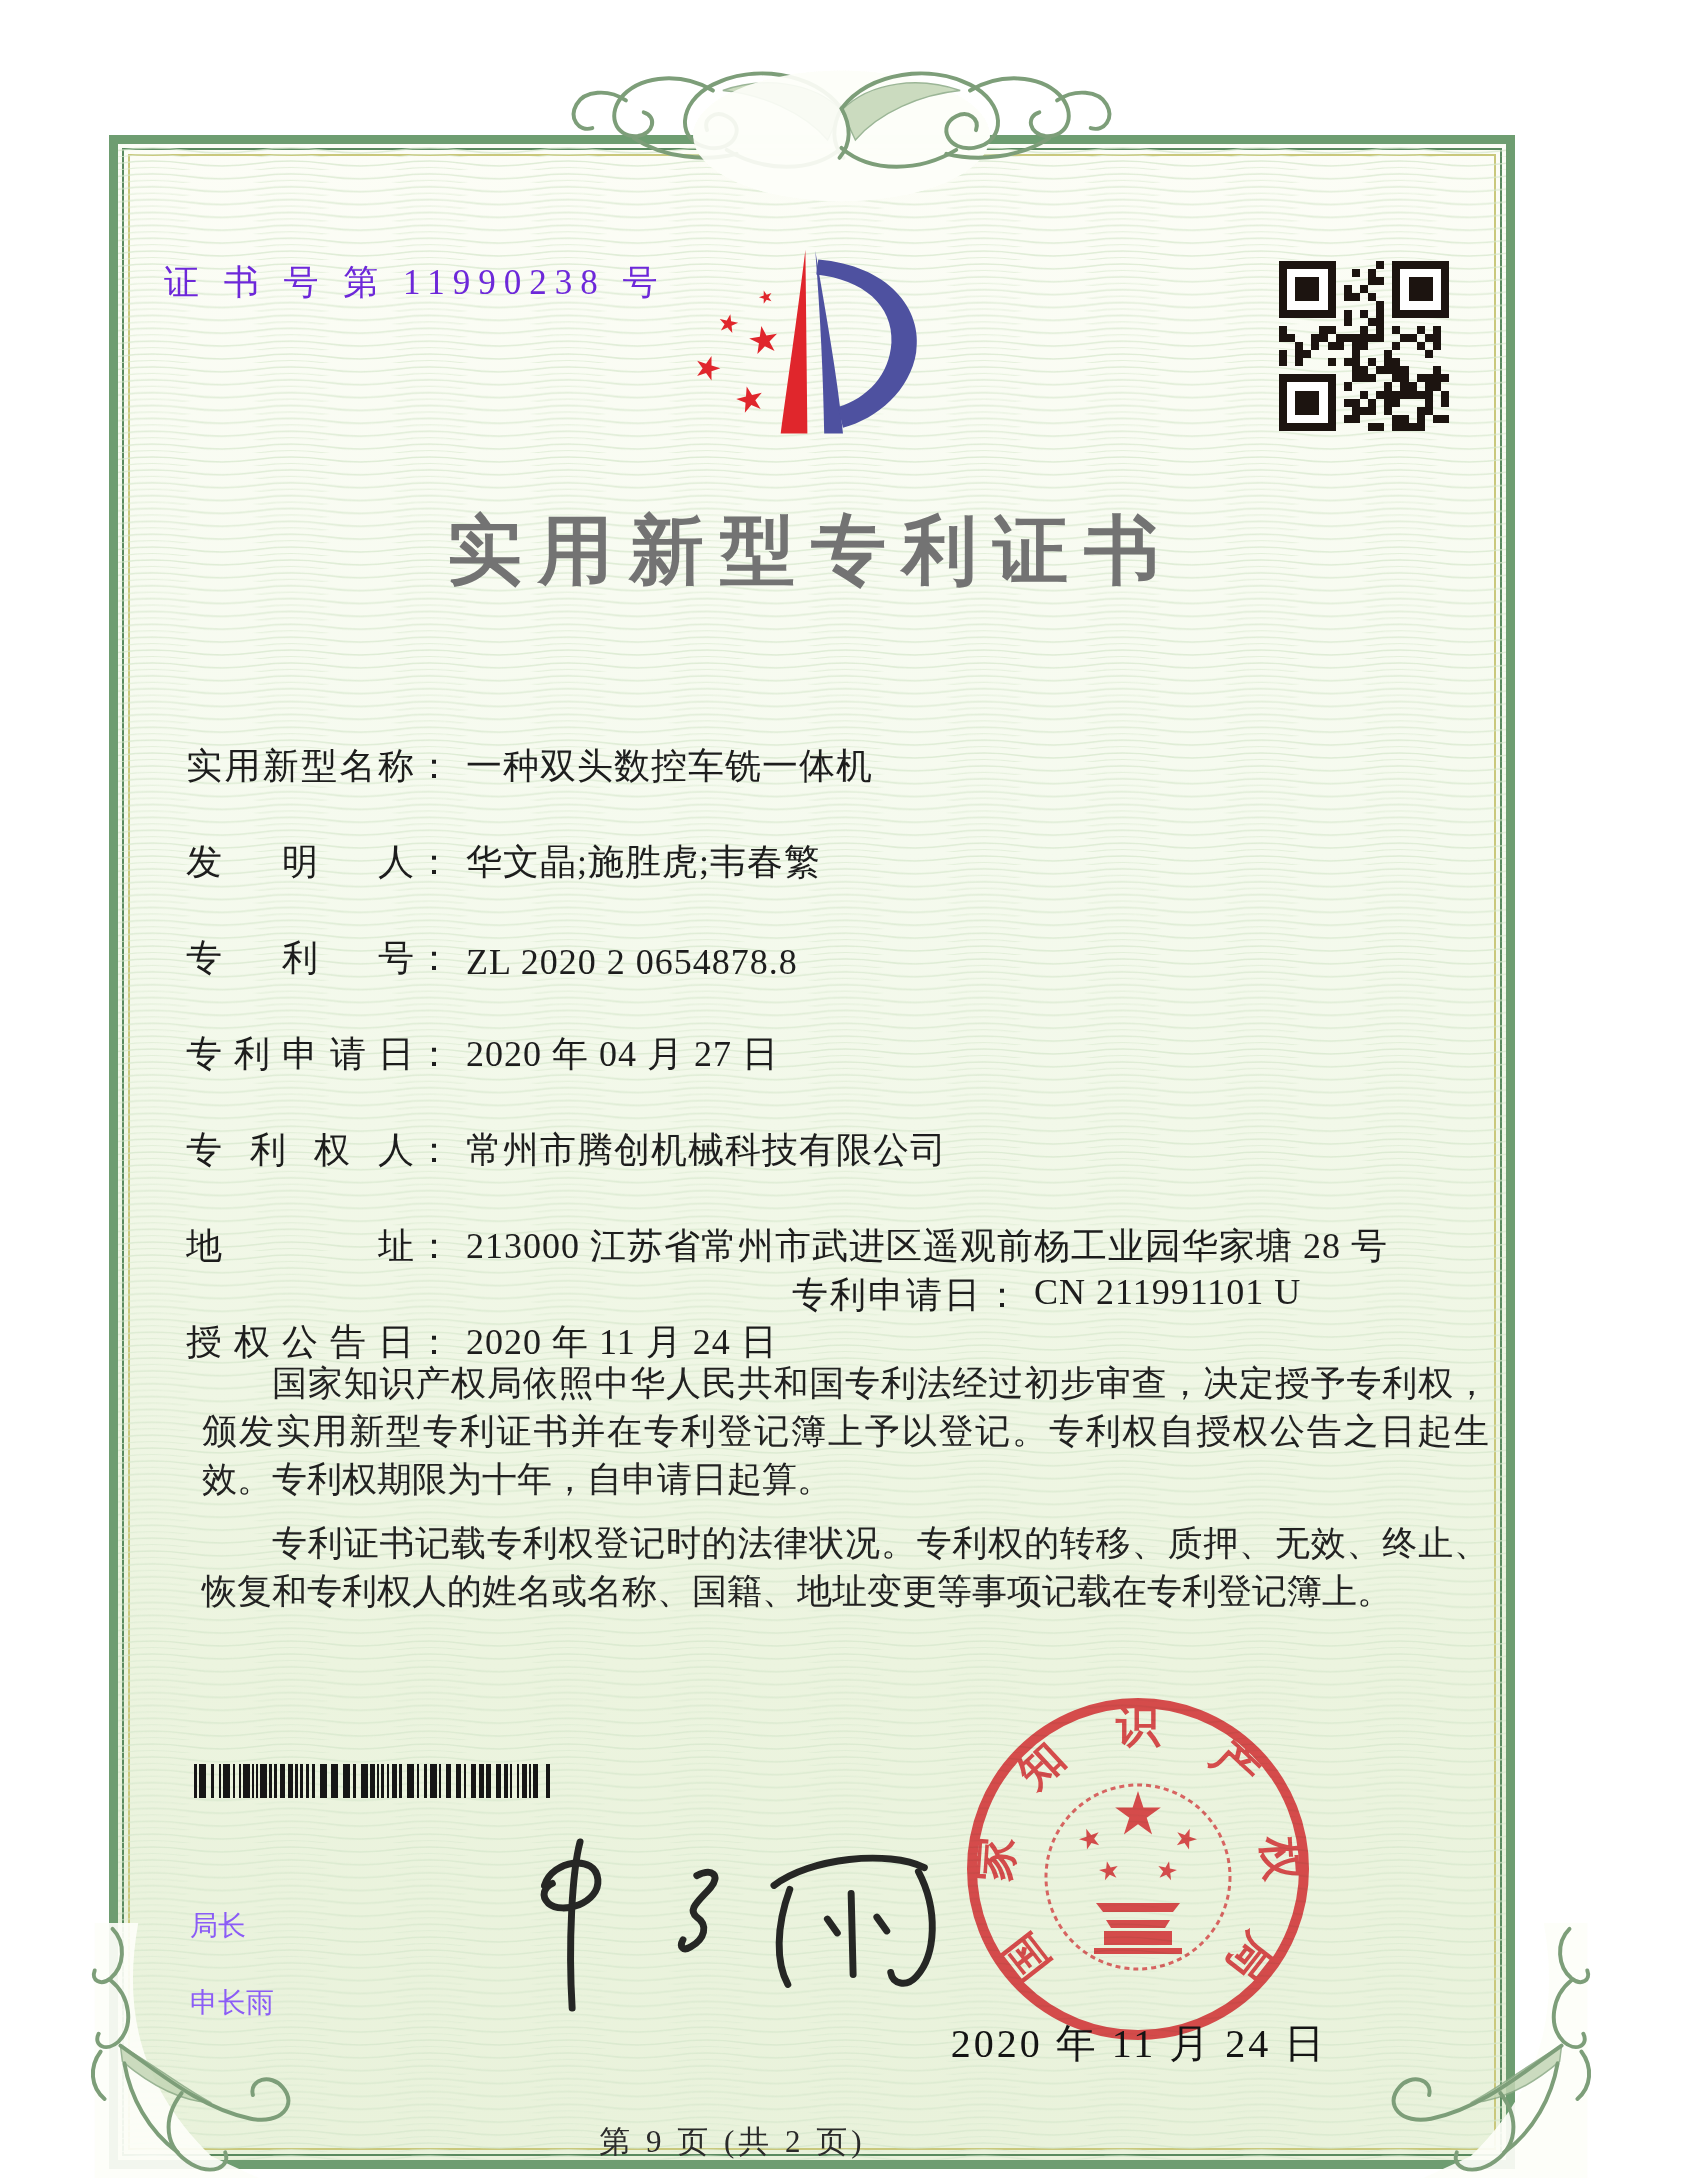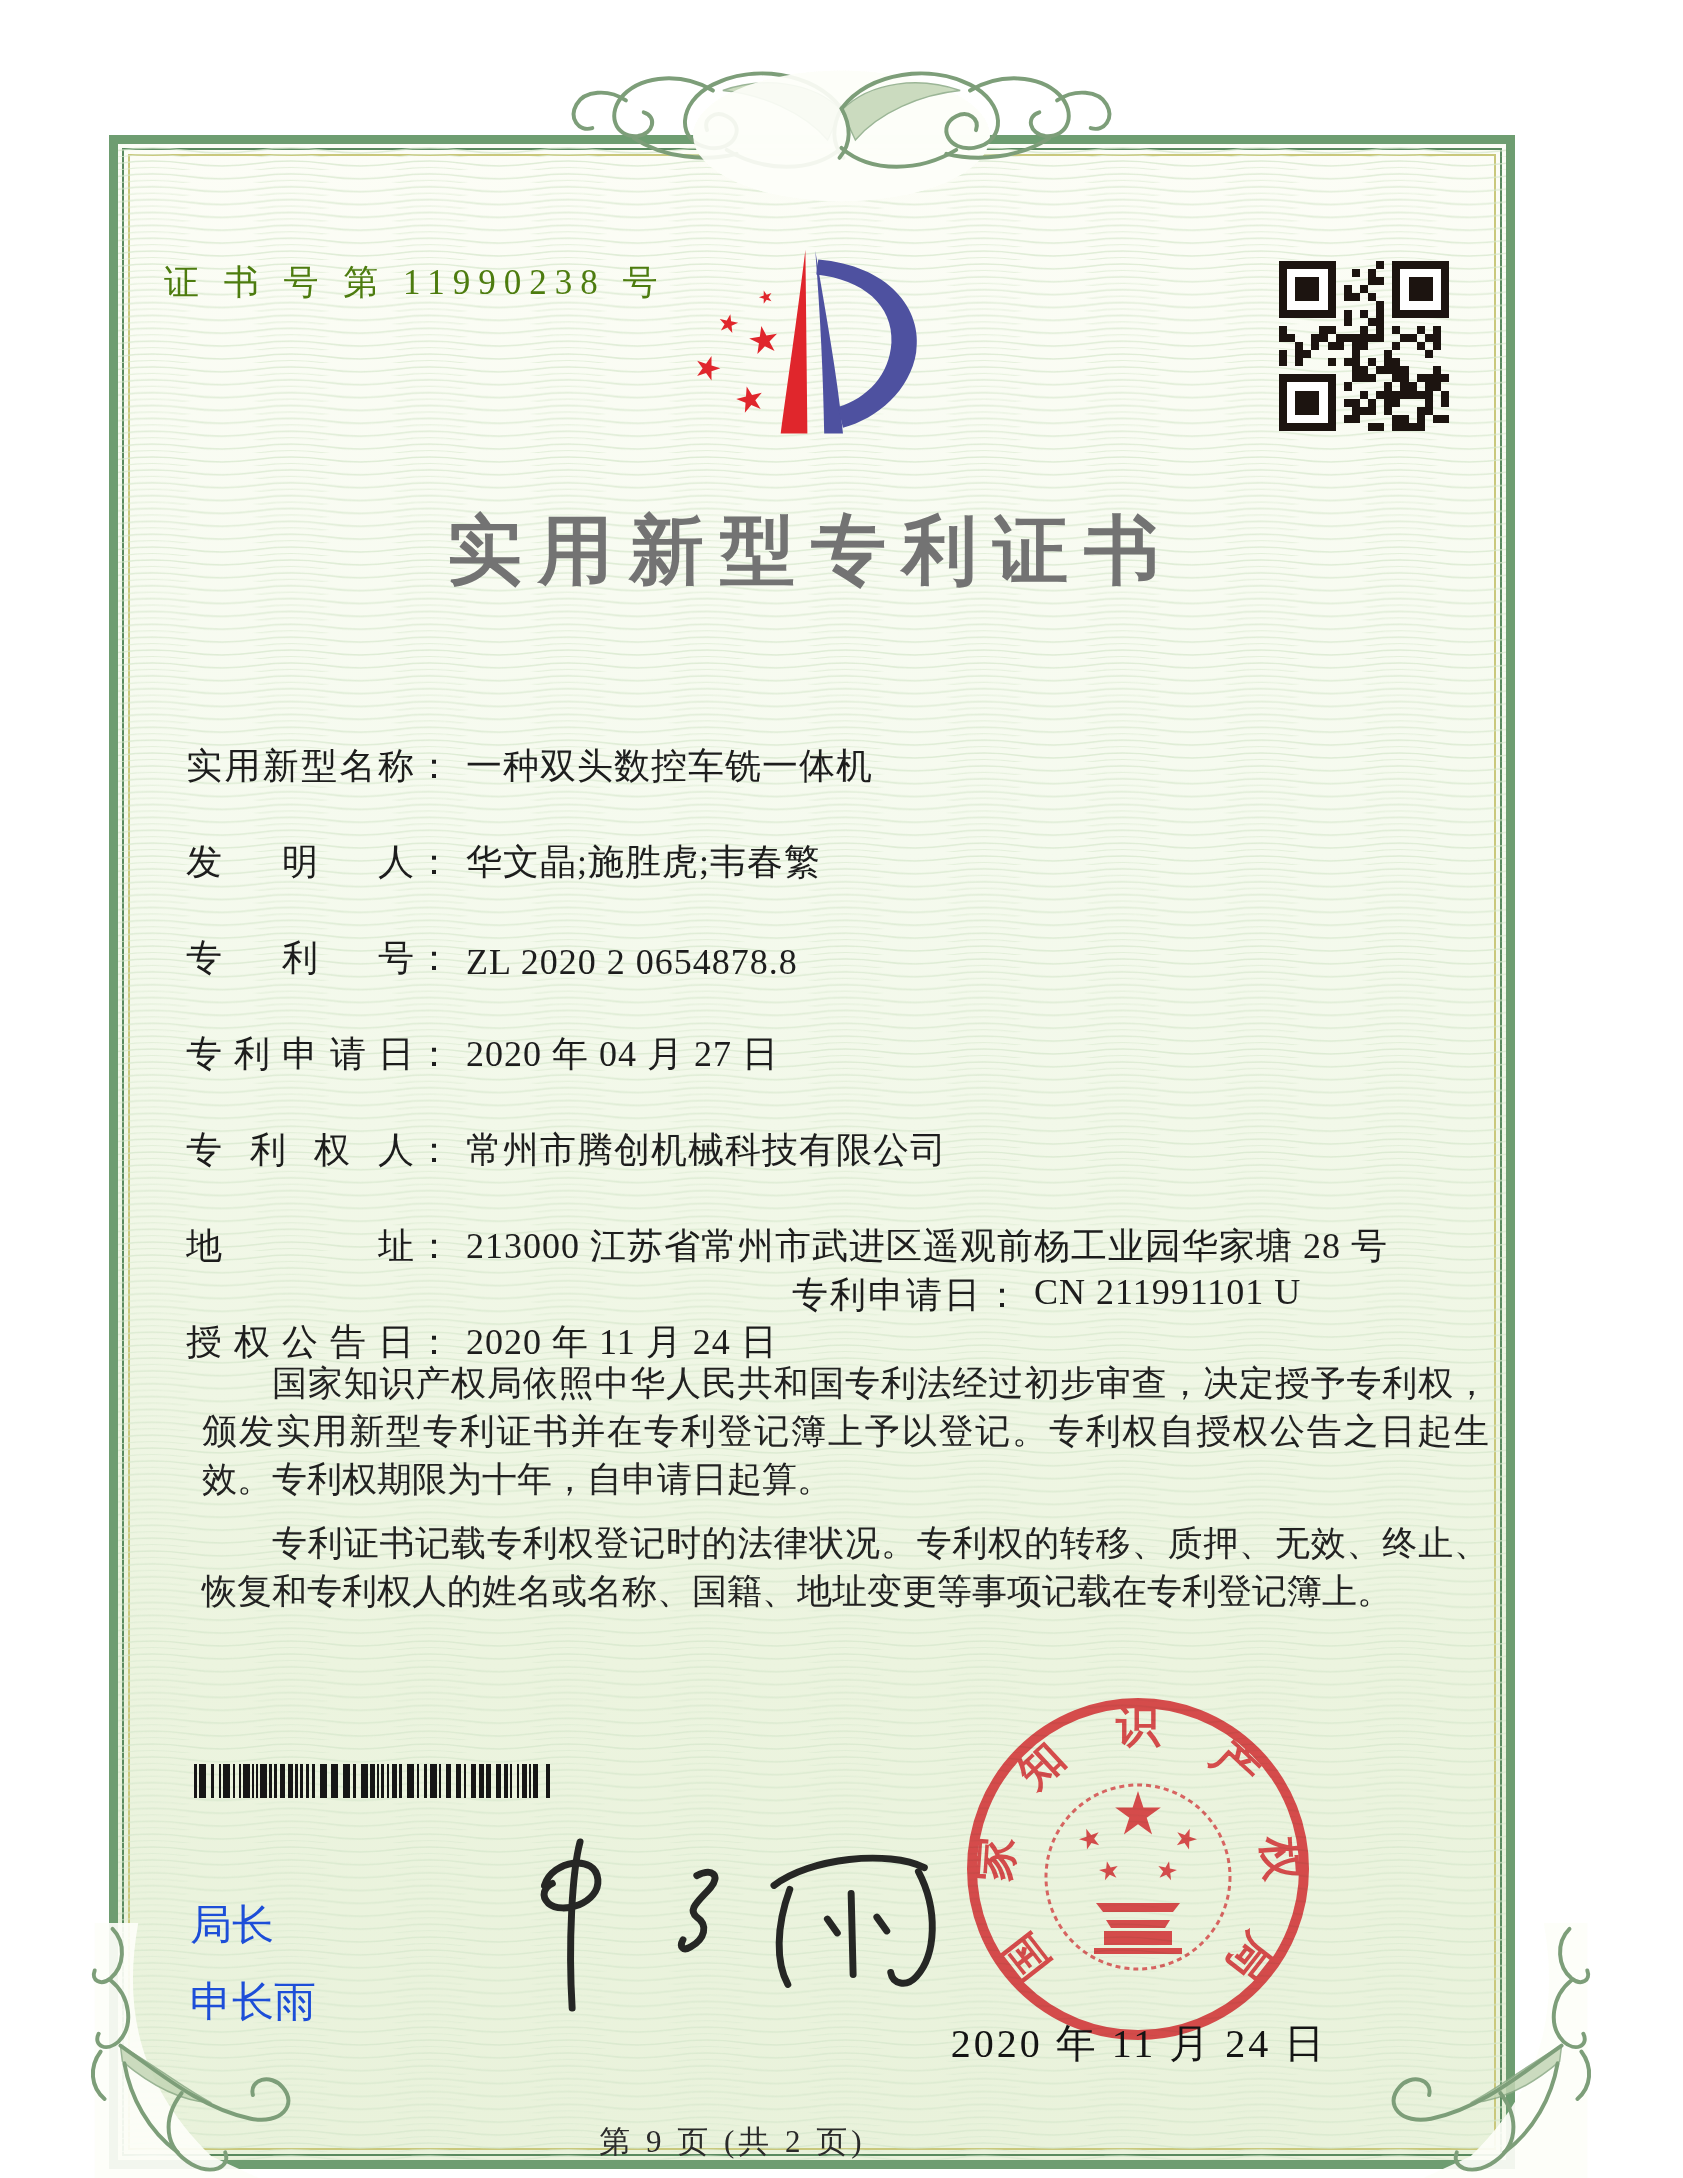--- a/index.html
+++ b/index.html
@@ -16,38 +16,38 @@
   }
   .frame-line1{position:absolute;inset:4px;border:2px solid #5a8a5f;}
   .frame-line2{position:absolute;inset:10px;border:2px solid #c9c87c;}
   .waves{position:absolute;left:0;top:0;width:100%;height:100%;z-index:1;opacity:.75;}
   
   .orn{position:absolute;z-index:4;}
   .orn path{fill:none;stroke:#7d9e79;stroke-width:4;stroke-linecap:round;}
   .orn .leaf{fill:#c3d6b5;stroke:#8aa985;stroke-width:1.5;opacity:.85;}
   .orn .under{fill:#fdfef8;stroke:none;opacity:.92;}
   
-  .cert-no{position:absolute;left:164px;top:259px;font-size:35px;letter-spacing:8px;z-index:5;color:#4d7c0f;}
+  .cert-no{position:absolute;left:164px;top:259px;font-size:35px;letter-spacing:8px;z-index:5;color:#6d28d9;}
   .logo{position:absolute;left:639px;top:224px;z-index:5;}
   .qr{position:absolute;left:1279px;top:261px;z-index:5;}
   .title{
     position:absolute;left:109px;top:501px;width:1388px;text-align:center;
     font-size:75px;font-weight:bold;letter-spacing:16px;text-indent:16px;z-index:5;color:#737373;
   }
   .fields{position:absolute;left:186px;top:695px;z-index:5;}
   .frow{height:96px;font-size:36px;display:flex;align-items:flex-end;position:relative;width:1317px;white-space:nowrap;}
   .flabel{display:inline-block;width:228px;text-align:justify;text-align-last:justify;}
   .fcolon{margin:0 14px 0 2px;}
   .fvalue{letter-spacing:1px;}
   .pair2{position:absolute;left:606px;top:0;display:flex;}
   .pair2 .flabel{width:auto;text-align-last:auto;letter-spacing:2px;}
   .paras{position:absolute;left:186px;top:1344px;width:1319px;z-index:5;font-size:35px;line-height:48px;text-align:justify;color:#222;}
   .paras p{margin:16px;text-indent:2em;}
   .barcode{position:absolute;left:194px;top:1764px;z-index:5;}
-  .signer{position:absolute;left:190px;top:1887px;z-index:5;font-size:42px;line-height:77px;color:#1d4ed8;}
+  .signer{position:absolute;left:190px;top:1887px;z-index:5;font-size:28px;line-height:77px;color:#8b5cf6;}
   .signature{position:absolute;left:493px;top:1824px;z-index:5;}
   .seal{position:absolute;left:958px;top:1689px;z-index:6;mix-blend-mode:multiply;opacity:.95;}
   .seal-char{font-size:44px;font-weight:bold;fill:#e6454d;font-family:"Liberation Serif","DejaVu Serif",serif;}
   .seal-date{position:absolute;left:941px;top:2016px;width:396px;text-align:center;font-size:40px;letter-spacing:3px;z-index:7;color:#141414;}
   .footer{position:absolute;left:0px;top:2121px;width:1465px;text-align:center;font-size:31px;letter-spacing:4px;z-index:5;color:#2a2a2a;}
 </style>
 </head>
 <body>
 
 <div class="frame">

